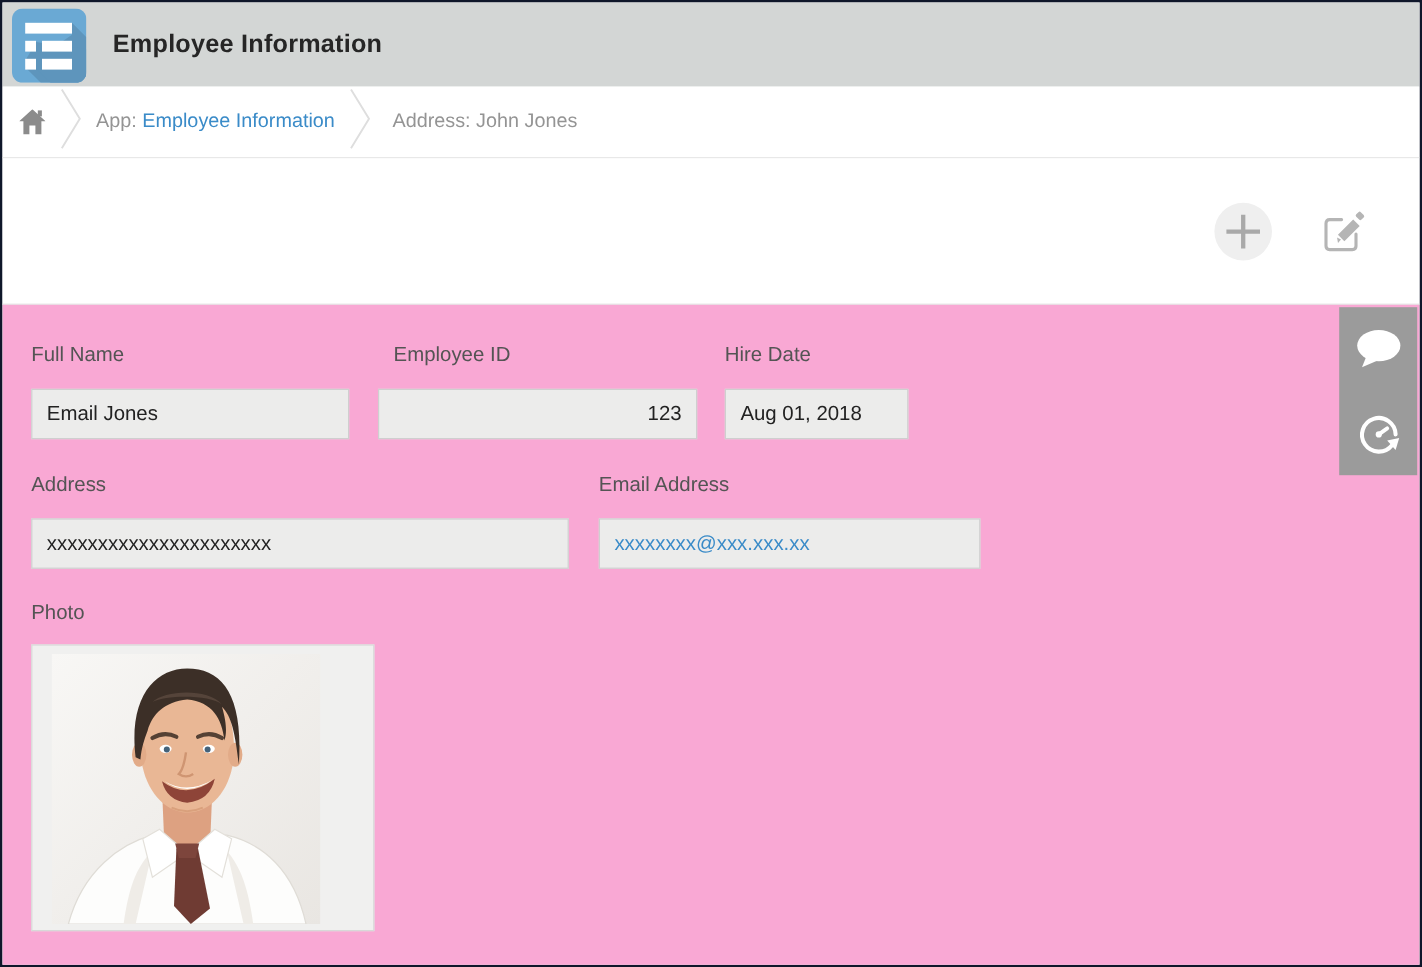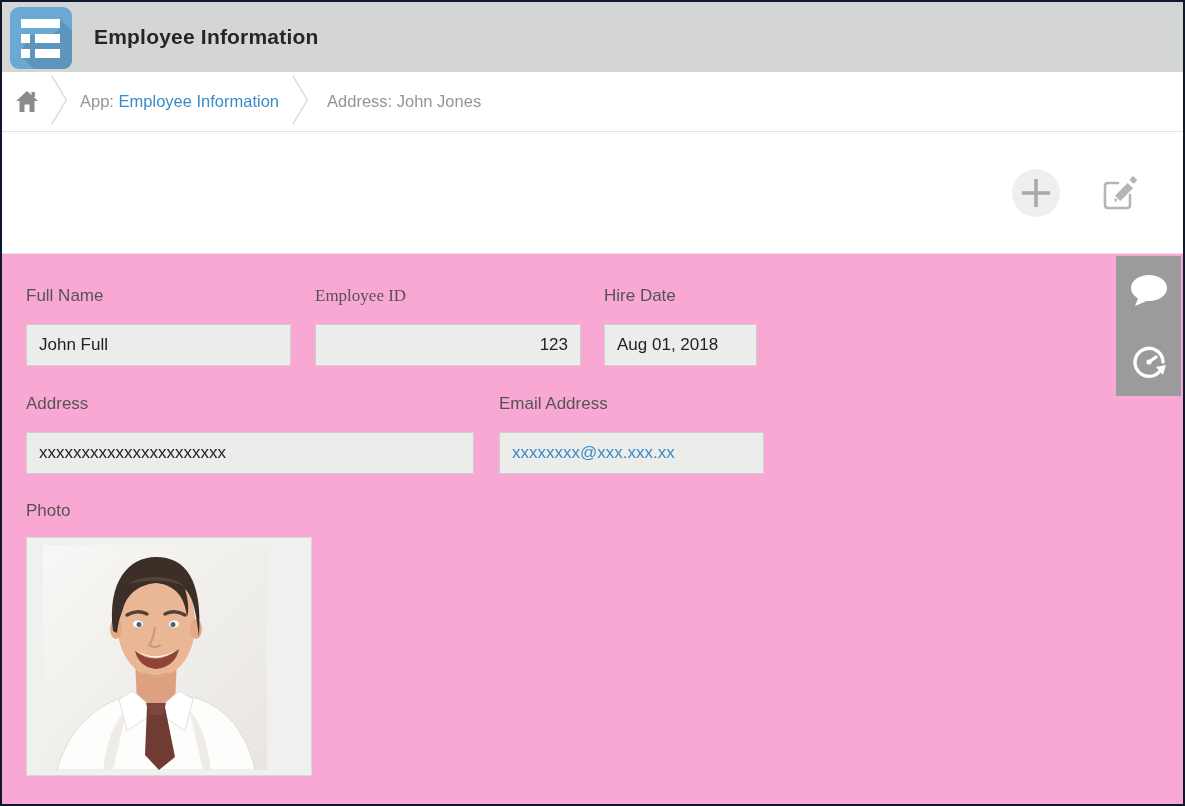--- a/index.html
+++ b/index.html
@@ -52,29 +52,29 @@
   .content { position:relative; background:#f9a8d4; height:551px; }
   .field-label {
     position:absolute; font-size:17px; color:#545454; white-space:nowrap;
   }
   .field-box {
     position:absolute; height:42px; background:#ececeb;
     border:1px solid #cfcfcf; font-size:17px; color:#222;
     line-height:40px; padding:0 12px; white-space:nowrap; overflow:hidden;
   }
   .lbl-fullname  { left:24px;  top:32px; }
-  .lbl-empid     { left:313px; top:32px;font-family:Liberation Serif, serif; }
+  .lbl-empid     { left:326px; top:32px; }
   .lbl-hiredate  { left:602px; top:32px; }
   .box-fullname  { left:24px;  top:70px; width:265px; }
   .box-empid     { left:313px; top:70px; width:266px; text-align:right; }
   .box-hiredate  { left:602px; top:70px; width:153px; }
   .lbl-address   { left:24px;  top:140px; }
   .lbl-email     { left:497px; top:140px; }
   .box-address   { left:24px;  top:178px; width:448px; }
-  .box-email     { left:497px; top:178px; width:265px; }
+  .box-email     { left:497px; top:178px; width:318px; }
   .email-link { color:#3a8bc8; text-decoration:none; cursor:pointer; }
   .lbl-photo     { left:24px;  top:247px; }
   .photo-box {
     position:absolute; left:24px; top:283px; width:286px; height:239px;
     background:#f0f0ef; border:1px solid #d8d8d8;
   }
   .photo-img { position:absolute; left:16px; top:7px; width:224px; height:225px; cursor:pointer; }
 
   
   .side-panel {
@@ -154,21 +154,21 @@
       </svg>
     </button>
   </div>
 
   <main class="content">
 
     <span class="field-label lbl-fullname">Full Name</span>
     <span class="field-label lbl-empid">Employee ID</span>
     <span class="field-label lbl-hiredate">Hire Date</span>
 
-    <div class="field-box box-fullname">John Full</div>
+    <div class="field-box box-fullname">Email Jones</div>
     <div class="field-box box-empid">123</div>
     <div class="field-box box-hiredate">Aug 01, 2018</div>
 
     <span class="field-label lbl-address">Address</span>
     <span class="field-label lbl-email">Email Address</span>
 
     <div class="field-box box-address">xxxxxxxxxxxxxxxxxxxxxx</div>
     <div class="field-box box-email">
       <a class="email-link">xxxxxxxx@xxx.xxx.xx</a>
     </div>

